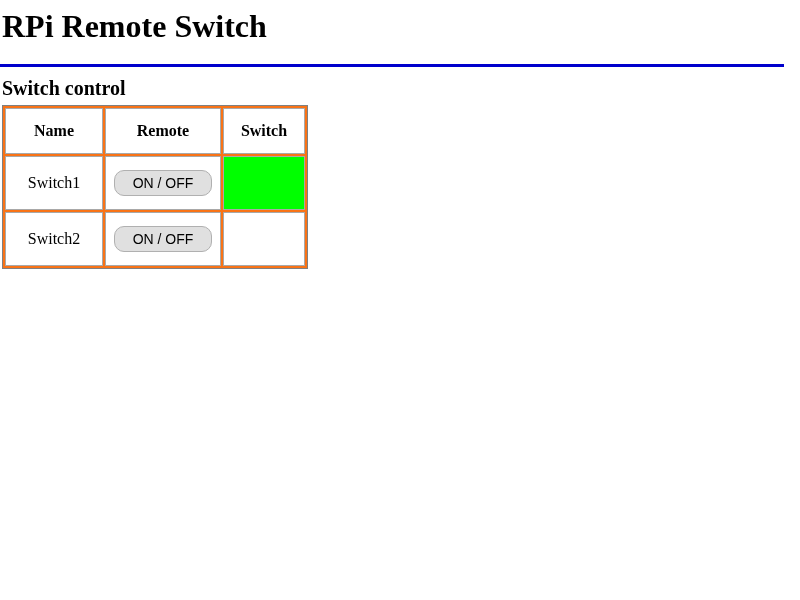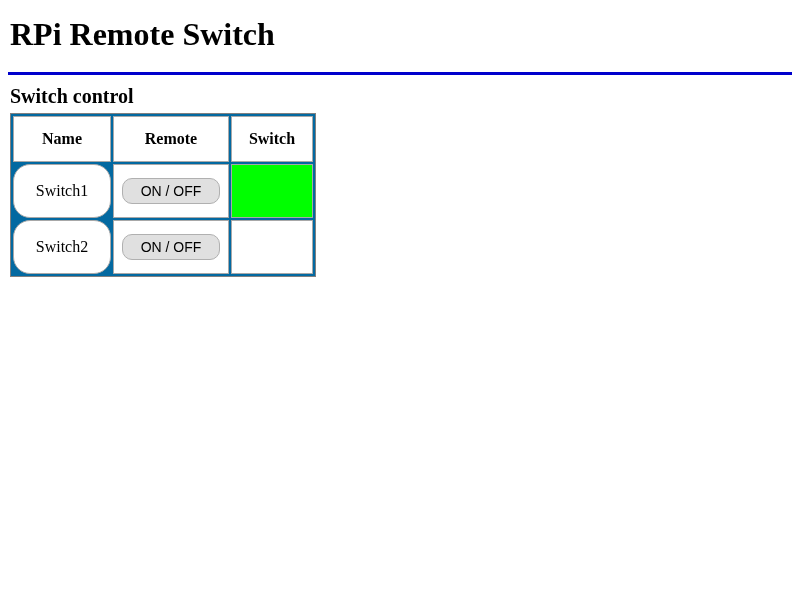--- a/index.html
+++ b/index.html
@@ -10,21 +10,21 @@
   body {
     width: 800px;
     height: 600px;
     background: #ffffff;
     font-family: "Liberation Serif", "DejaVu Serif", serif;
     color: #000000;
     overflow: hidden;
   }
 
   .page {
-    padding: 8px;
+    padding: 0;
     box-sizing: border-box;
     width: 800px;
     height: 460px;
   }
 
   
   .page-title {
     font-family: "Liberation Serif", "DejaVu Serif", serif;
     font-size: 32px;
     font-weight: bold;
@@ -51,21 +51,21 @@
     font-weight: bold;
     margin: 0 0 5px 2px;
     color: #000000;
   }
 
   
   .switch-table {
     border-collapse: separate;
     border-spacing: 2px;
     border: 1px solid #808080;
-    background: #0369a1;
+    background: #f97316;
     margin-left: 2px;
     font-family: "Liberation Serif", "DejaVu Serif", serif;
   }
 
   .switch-table th,
   .switch-table td {
     border: 1px solid #a8a8a8;
     background: #ffffff;
     padding: 0;
     vertical-align: middle;
@@ -84,21 +84,20 @@
 
   .switch-table tbody td {
     height: 52px;
   }
 
   .cell-name {
     font-size: 16px;
     font-weight: normal;
     text-align: center;
     color: #000000;
-    border-radius: 17px;
   }
 
   .cell-switch {
     text-align: center;
   }
 
   
   .onoff-button {
     font-family: "Liberation Sans", "DejaVu Sans", sans-serif;
     font-size: 14px;

